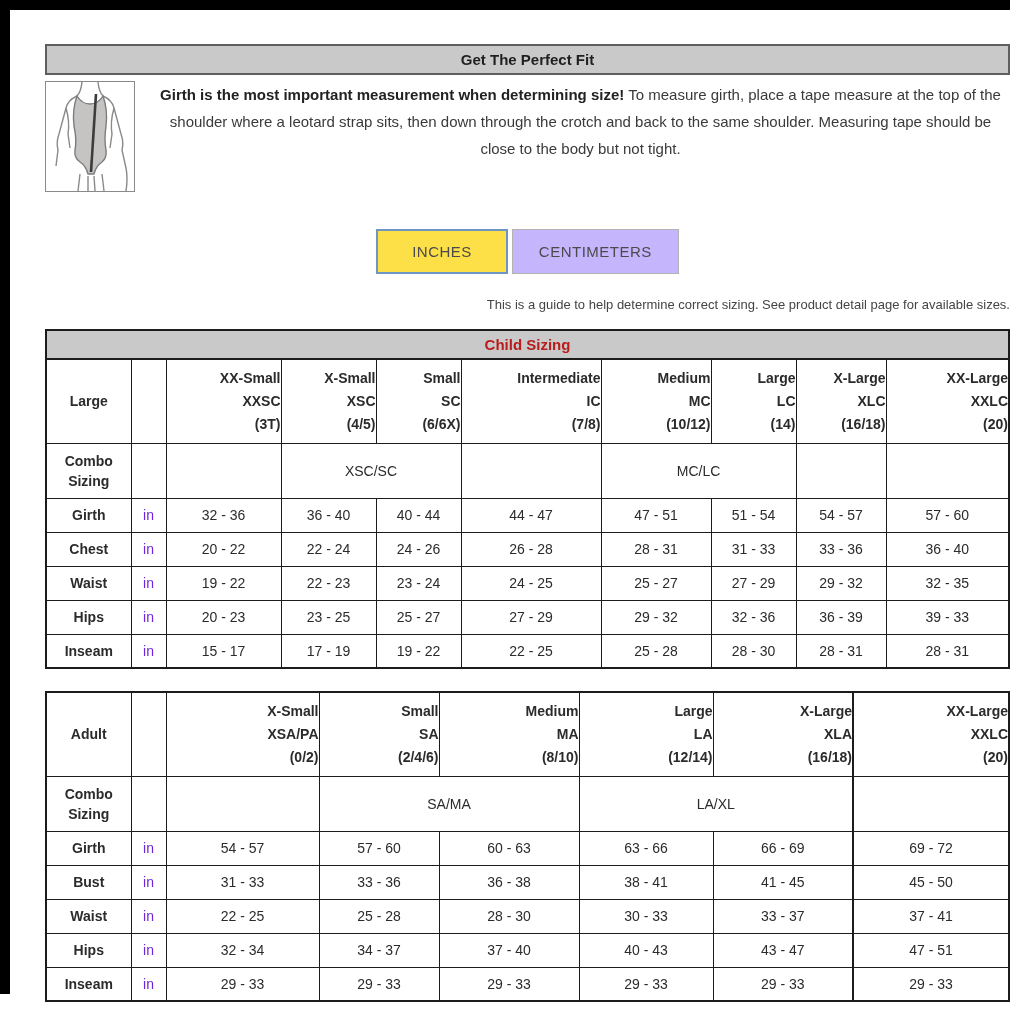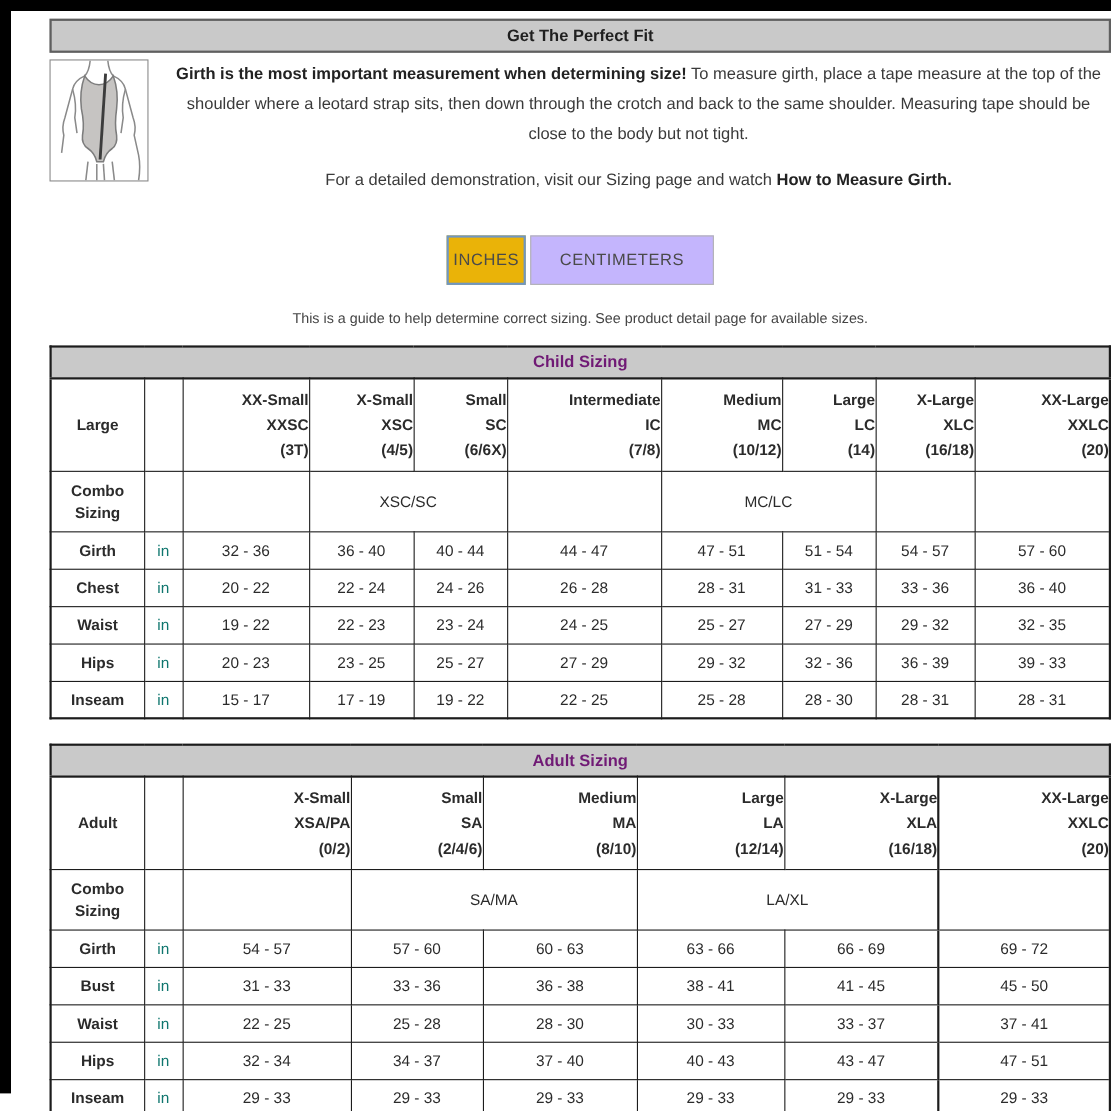--- a/index.html
+++ b/index.html
@@ -2,52 +2,52 @@
 <html><head>
 <meta charset="utf-8">
 <style>
   * { margin:0; padding:0; box-sizing:border-box; }
   html,body { width:1010px; height:1010px; background:#fff; overflow:hidden;
     font-family:"Liberation Sans", sans-serif; color:#2e2e2e; }
   .frame-top { position:absolute; top:0; left:0; width:1010px; height:10px; background:#000; }
   .frame-left { position:absolute; top:0; left:0; width:10px; height:994px; background:#000; }
   .content { position:absolute; left:45px; top:10px; width:965px; }
 
-  .title-bar { margin-top:7px; height:31px; background:#c9c9c9; border:2px solid #5f5f5f;
+  .title-bar { margin-top:34px; height:31px; background:#c9c9c9; border:2px solid #5f5f5f;
     display:flex; align-items:center; justify-content:center;
     font-weight:bold; font-size:15px; color:#1f1f1f; }
 
   .intro-row { display:flex; margin-top:6px; }
   .figure-box { width:90px; height:111px; border:1px solid #8a8a8a; background:#fff; flex:none; }
   .intro-text { flex:1; padding-left:16px; text-align:center; font-size:15px; color:#3a3a3a; line-height:27px; }
   .intro-text b { color:#222;text-align:center; }
   .demo-line { margin-top:15px; font-size:15px; color:#3a3a3a; }
 
   .btn-row { margin-top:37px; text-align:center; }
   .unit-btn { display:inline-block; font-family:"Liberation Sans", sans-serif; font-size:15px;
     letter-spacing:0.5px; color:#4a4a4a; padding:13px 22px; cursor:pointer; }
-  .unit-btn.selected { background:#eab308; border:2px solid #6e96c4; padding:12px 4px; }
+  .unit-btn.selected { background:#fde047; border:2px solid #6e96c4; padding:12px 34px; }
   .unit-btn.plain { background:#c4b5fd; border:1px solid #b2b2b2; margin-left:4px; padding:13px 26px; }
 
-  .note { margin-top:23px; text-align:center; font-size:13px; color:#444; }
+  .note { margin-top:23px; text-align:right; font-size:13px; color:#444; }
 
   table.size-table { border-collapse:collapse; width:963px; table-layout:fixed;
     border:2px solid #1c1c1c; font-size:14px; color:#2b2b2b; }
   .child-table { margin-top:17px; }
   .adult-table { margin-top:22px; }
   .size-table td, .size-table th { border:1px solid #1c1c1c; text-align:center; vertical-align:middle; }
-  .tbl-title { background:#c9c9c9; height:29px; font-weight:bold; font-size:15px; color:#701a75;
+  .tbl-title { background:#c9c9c9; height:29px; font-weight:bold; font-size:15px; color:#b91c1c;
     border-bottom:2px solid #1c1c1c !important; }
   tr.hdr-row { height:84px; }
   tr.combo-row { height:55px; }
   tr.data-row { height:34px; }
   .corner-cell, .row-label { font-weight:bold; }
   .combo-label { font-weight:bold; line-height:20px; padding:0 8px;margin-left:43px; }
   .col-line { display:block; line-height:23px; font-weight:bold;text-align:right; }
-  .unit-cell { color:#0f766e; font-weight:normal; }
+  .unit-cell { color:#6d28d9; font-weight:normal; }
   .thick-left { border-left:2px solid #1c1c1c !important; }
 </style>
 </head>
 <body>
 
 <div class="frame-top"></div>
 <div class="frame-left"></div>
 
 <div class="content">
 
@@ -69,21 +69,20 @@
           <path d="M42 94 L42 109"></path>
           <path d="M48 94 L49 109"></path>
           <path d="M56 92 L58 109"></path>
         </g>
         <path d="M31 14 Q36 22 44 22 Q52 22 57 14 Q62 28 60 44 Q58 58 60 68 Q61 76 56 80 Q50 84 48 92 L42 92 Q40 84 34 80 Q28 76 29 68 Q31 58 28 44 Q26 28 31 14 Z" fill="#c6c4c2" stroke="#7d7d7d" stroke-width="1.4"></path>
         <line x1="50" y1="12" x2="45" y2="90" stroke="#3c3c3c" stroke-width="2.6"></line>
       </svg>
     </div>
     <div class="intro-text">
       <p><b>Girth is the most important measurement when determining size!</b> <span>To measure girth, place a tape measure at the top of the shoulder where a leotard strap sits, then down through the crotch and back to the same shoulder. Measuring tape should be close to the body but not tight.</span></p>
-      <p class="demo-line"><span>For a detailed demonstration, visit our Sizing page and watch</span> <b>How to Measure Girth.</b></p>
     </div>
   </div>
 
   <div class="btn-row">
     <button class="unit-btn selected">INCHES</button><button class="unit-btn plain">CENTIMETERS</button>
   </div>
 
   <div class="note">This is a guide to help determine correct sizing. See product detail page for available sizes.</div>
 
   <table class="size-table child-table">
@@ -225,23 +224,20 @@
       <col style="width:85px">
         <col style="width:35px">
         <col style="width:153px">
         <col style="width:120px">
         <col style="width:140px">
         <col style="width:134px">
         <col style="width:140px">
         <col style="width:156px">
     </colgroup>
     <tbody>
-        <tr>
-          <th class="tbl-title" colspan="8">Adult Sizing</th>
-        </tr>
     <tr class="hdr-row">
       <td class="corner-cell">Adult</td>
       <td></td>
       <td>
             <span class="col-line">X-Small</span>
             <span class="col-line">XSA/PA</span>
             <span class="col-line">(0/2)</span>
           </td>
       <td>
             <span class="col-line">Small</span>

